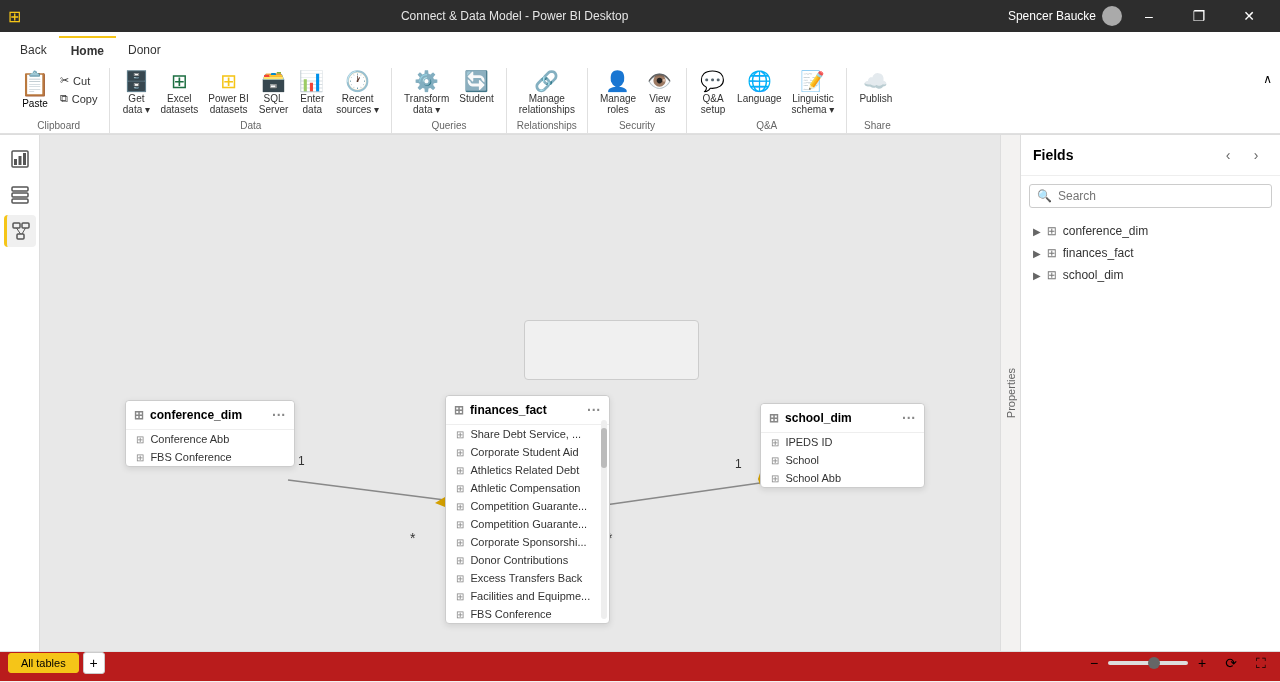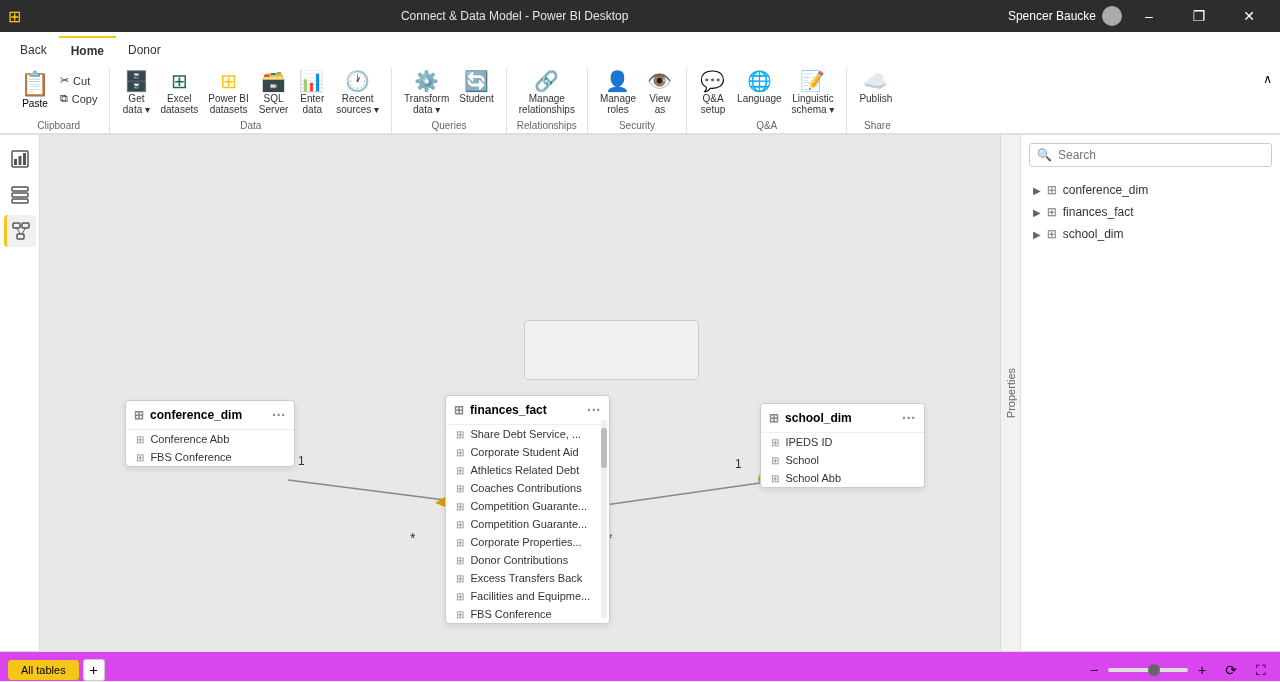--- a/index.html
+++ b/index.html
@@ -122,21 +122,21 @@
       border: 1px solid #ccc;
       width: 175px;
       height: 60px;
       border-radius: 4px;
     }
 
     
     .connections-svg { position: absolute; top: 0; left: 0; width: 100%; height: 100%; pointer-events: none; }
 
     
-    .bottom-bar { height: 30px; background: #d946ef; border-top: 1px solid #ddd; display: flex; align-items: flex-end; justify-content: space-between; padding: 0 8px; }
+    .bottom-bar { height: 30px; background: #b91c1c; border-top: 1px solid #ddd; display: flex; align-items: flex-start; justify-content: space-between; padding: 0 8px; }
     .page-tabs { display: flex; gap: 4px; align-items: center; }
     .page-tab { padding: 3px 12px; background: #f0f0f0; border: 1px solid #ccc; border-radius: 3px; font-size: 11px; cursor: pointer; }
     .page-tab.active { background: #f5c518; border-color: #f5c518; color: #000; }
     .add-page-btn { width: 22px; height: 22px; border: 1px solid #ccc; border-radius: 3px; display: flex; align-items: center; justify-content: center; cursor: pointer; font-size: 14px; background: #fff; }
     .bottom-right { display: flex; align-items: center; gap: 8px; }
     .zoom-controls { display: flex; align-items: center; gap: 4px; font-size: 11px; }
     .zoom-btn { width: 20px; height: 20px; border: none; background: transparent; cursor: pointer; font-size: 14px; }
     .zoom-slider { width: 80px; height: 4px; background: #ddd; border-radius: 2px; position: relative; cursor: pointer; }
     .zoom-thumb { width: 12px; height: 12px; background: #666; border-radius: 50%; position: absolute; top: -4px; left: 40px; }
 
@@ -375,33 +375,33 @@
         <div class="table-row-item">
           <span class="row-icon">⊞</span>
           <span class="row-label">Corporate Student Aid</span>
         </div>
         <div class="table-row-item">
           <span class="row-icon">⊞</span>
           <span class="row-label">Athletics Related Debt</span>
         </div>
         <div class="table-row-item">
           <span class="row-icon">⊞</span>
-          <span class="row-label">Coaches Contributions</span>
+          <span class="row-label">Athletic Compensation</span>
         </div>
         <div class="table-row-item">
           <span class="row-icon">⊞</span>
           <span class="row-label">Competition Guarante...</span>
         </div>
         <div class="table-row-item">
           <span class="row-icon">⊞</span>
           <span class="row-label">Competition Guarante...</span>
         </div>
         <div class="table-row-item">
           <span class="row-icon">⊞</span>
-          <span class="row-label">Corporate Properties...</span>
+          <span class="row-label">Corporate Sponsorshi...</span>
         </div>
         <div class="table-row-item">
           <span class="row-icon">⊞</span>
           <span class="row-label">Donor Contributions</span>
         </div>
         <div class="table-row-item">
           <span class="row-icon">⊞</span>
           <span class="row-label">Excess Transfers Back</span>
         </div>
         <div class="table-row-item">
@@ -443,20 +443,27 @@
       </div>
     </div>
 
   </div>
 
   <div class="right-panel">
     <div class="properties-tab">
       <span class="properties-label">Properties</span>
     </div>
     <div class="fields-panel">
+      <div class="fields-header">
+        <span class="fields-title">Fields</span>
+        <div class="fields-nav">
+          <button class="fields-nav-btn">‹</button>
+          <button class="fields-nav-btn">›</button>
+        </div>
+      </div>
       <div class="search-box">
         <span class="search-icon-pos">🔍</span>
         <input type="text" placeholder="Search" style="">
       </div>
       <div class="fields-list">
         <div class="field-item">
           <span class="field-expand">▶</span>
           <span class="field-table-icon">⊞</span>
           <span class="field-label">conference_dim</span>
         </div>

